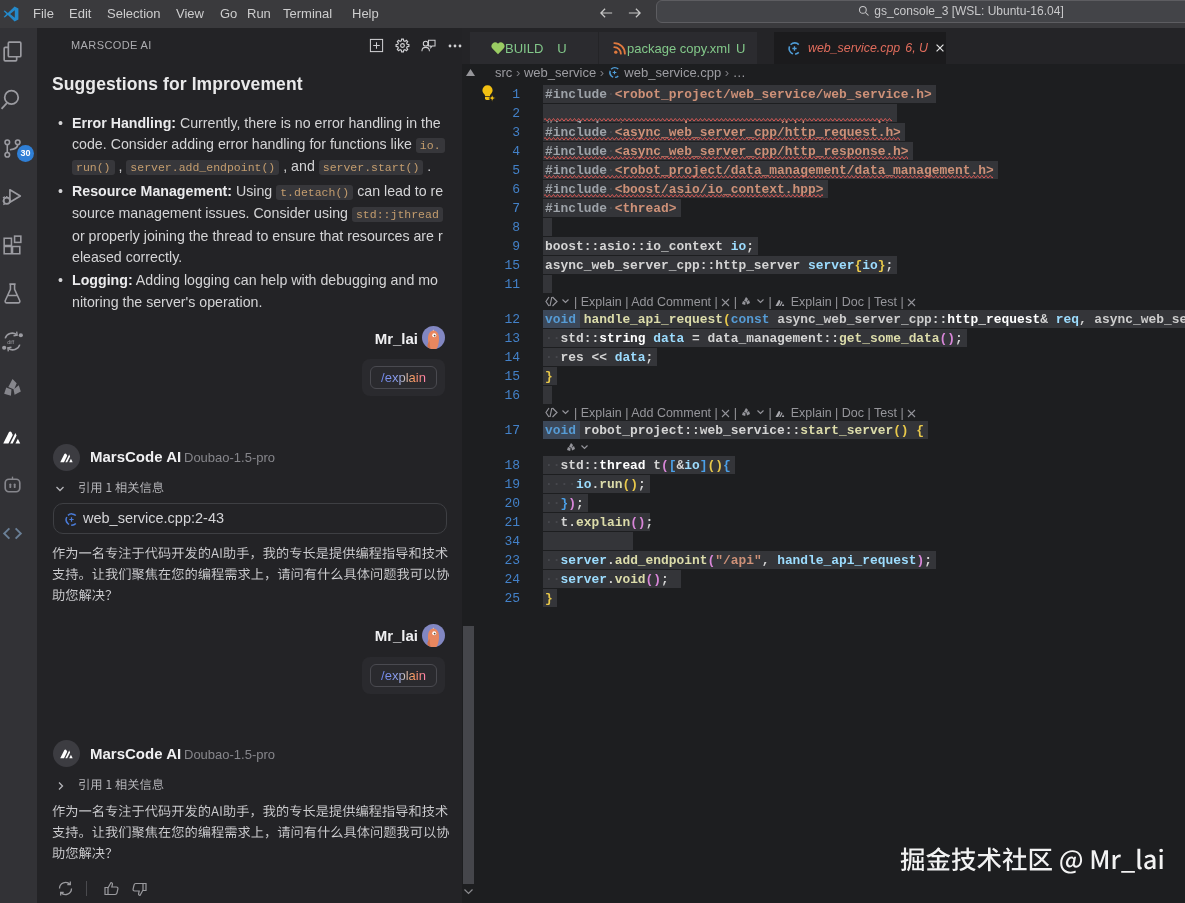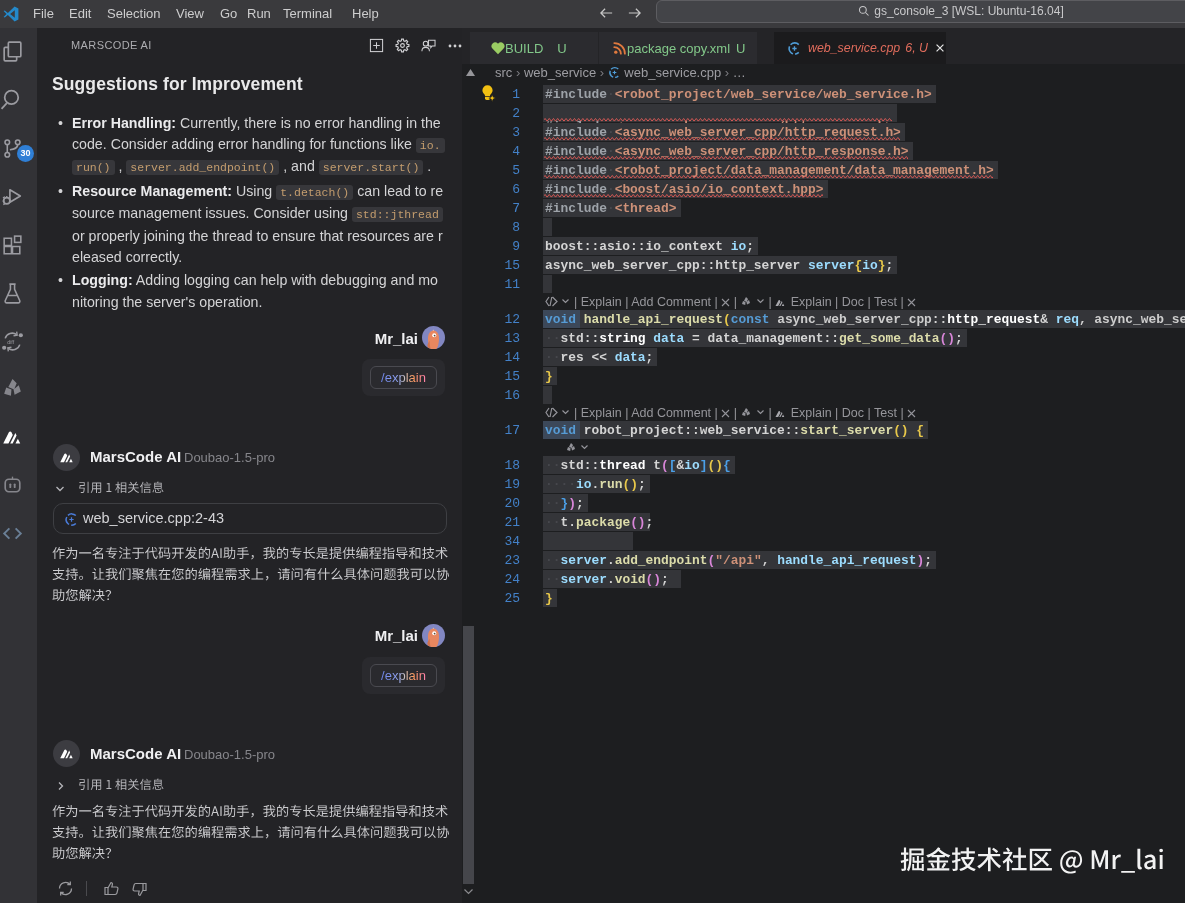--- a/index.html
+++ b/index.html
@@ -376,21 +376,21 @@
 <div class="abs hl" style="left:81px;top:427.5px;width:192px;height:18px"></div>
 <div class="cline code" style="left:83px;top:427.5px"><span class="ws">··</span><span class="w">std::</span><span class="ty">thread</span><span class="w"> t</span><span class="or">(</span><span class="bl">[</span><span class="w">&amp;</span><span class="v">io</span><span class="bl">]</span><span class="go">()</span><span class="bl">{</span></div>
 <div class="lnum" style="left:18px;top:446.5px">19</div>
 <div class="abs hl" style="left:81px;top:446.5px;width:107px;height:18px"></div>
 <div class="cline code" style="left:83px;top:446.5px"><span class="ws">····</span><span class="v">io</span><span class="w">.</span><span class="fn">run</span><span class="go">()</span><span class="w">;</span></div>
 <div class="lnum" style="left:18px;top:465.5px">20</div>
 <div class="abs hl" style="left:81px;top:465.5px;width:45px;height:18px"></div>
 <div class="cline code" style="left:83px;top:465.5px"><span class="ws">··</span><span class="bl">}</span><span class="or">)</span><span class="w">;</span></div>
 <div class="lnum" style="left:18px;top:484.5px">21</div>
 <div class="abs hl" style="left:81px;top:484.5px;width:107px;height:18px"></div>
-<div class="cline code" style="left:83px;top:484.5px"><span class="ws">··</span><span class="w">t.</span><span class="fn">package</span><span class="or">()</span><span class="w">;</span></div>
+<div class="cline code" style="left:83px;top:484.5px"><span class="ws">··</span><span class="w">t.</span><span class="fn">explain</span><span class="or">()</span><span class="w">;</span></div>
 <div class="lnum" style="left:18px;top:503.5px">34</div>
 <div class="abs hl" style="left:81px;top:503.5px;width:90px;height:18px"></div>
 <div class="lnum" style="left:18px;top:522.5px">23</div>
 <div class="abs hl" style="left:81px;top:522.5px;width:393px;height:18px"></div>
 <div class="cline code" style="left:83px;top:522.5px"><span class="ws">··</span><span class="v">server</span><span class="w">.</span><span class="fn">add_endpoint</span><span class="or">(</span><span class="st">"/api"</span><span class="w">, </span><span class="v">handle_api_request</span><span class="or">)</span><span class="w">;</span></div>
 <div class="lnum" style="left:18px;top:541.5px">24</div>
 <div class="abs hl" style="left:81px;top:541.5px;width:138px;height:18px"></div>
 <div class="cline code" style="left:83px;top:541.5px"><span class="ws">··</span><span class="v">server</span><span class="w">.</span><span class="fn">void</span><span class="or">()</span><span class="w">;</span></div>
 <div class="lnum" style="left:18px;top:560.5px">25</div>
 <div class="abs hl" style="left:81px;top:560.5px;width:14px;height:18px"></div>

